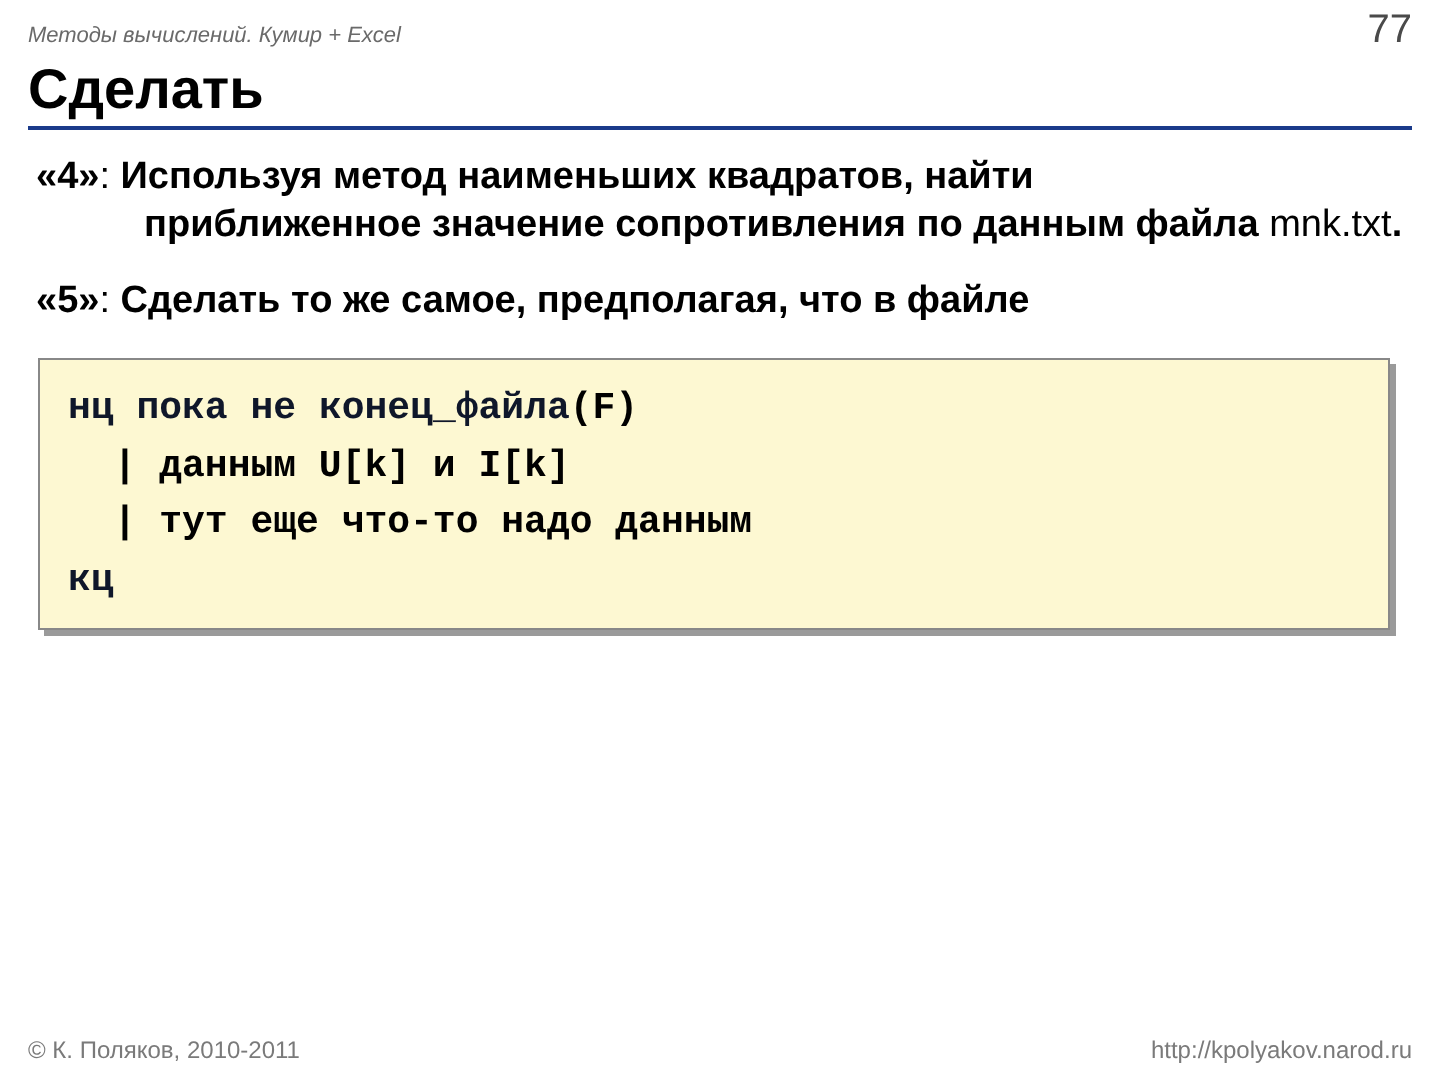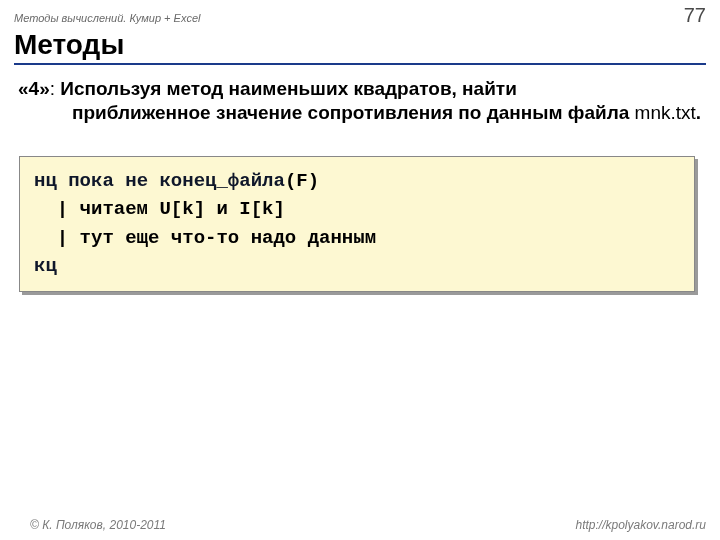--- a/index.html
+++ b/index.html
@@ -59,55 +59,57 @@
     font-size: 19px;
     font-weight: bold;
     line-height: 1.5;
     padding: 10px 14px;
     white-space: pre;
   }
   .kw { color: #0f172a; }
   .footer {
     position: absolute;
     bottom: 8px;
-    left: 16px; right: 0;
+    left: 0; right: 0;
     display: flex;
     justify-content: space-between;
     font-size: 12px;
-    font-style: italic;
     color: #7a7a7a;
     padding: 0 14px;
   }
 </style>
 </head>
 <body>
 
 <div class="header-bar">
   <span class="header-title">Методы вычислений. Кумир + Excel</span>
   <span class="page-num">77</span>
 </div>
 
-<div class="main-title">Методы</div>
+<div class="main-title">Сделать</div>
 <div class="underline"></div>
 
 <div class="task">
   <span class="task-text">
     <b>«4»</b><span>: </span><b>Используя метод наименьших квадратов, найти</b>
   </span>
   <span class="task-line2">
     <b>приближенное значение сопротивления по данным файла </b><span class="mono">mnk.txt</span><b>.</b>
   </span>
 </div>
 
 <div class="task">
+  <span class="task-text">
+    <b>«5»</b><span>: </span><b>Сделать то же самое, предполагая, что в файле</b>
+  </span>
 </div>
 
 <div class="code-shadow">
 <div class="code-block"><span class="kw">нц</span><span class="kw"> пока </span><span class="kw">не</span><span> </span><span class="kw">конец_файла</span><span>(F)</span>
-<span>  | читаем U[k] и I[k]</span>
+<span>  | данным U[k] и I[k]</span>
 <span>  | тут еще что-то надо данным</span>
 <span class="kw">кц</span></div>
 </div>
 
 <div class="footer">
   <span>© К. Поляков, 2010-2011</span>
   <span>http://kpolyakov.narod.ru</span>
 </div>
 
 </body></html>

